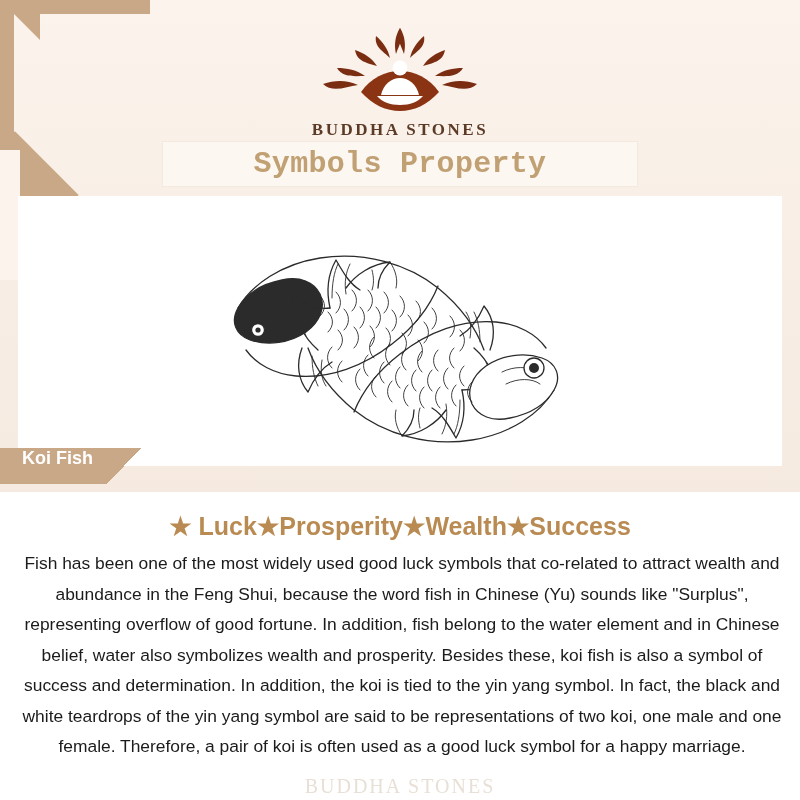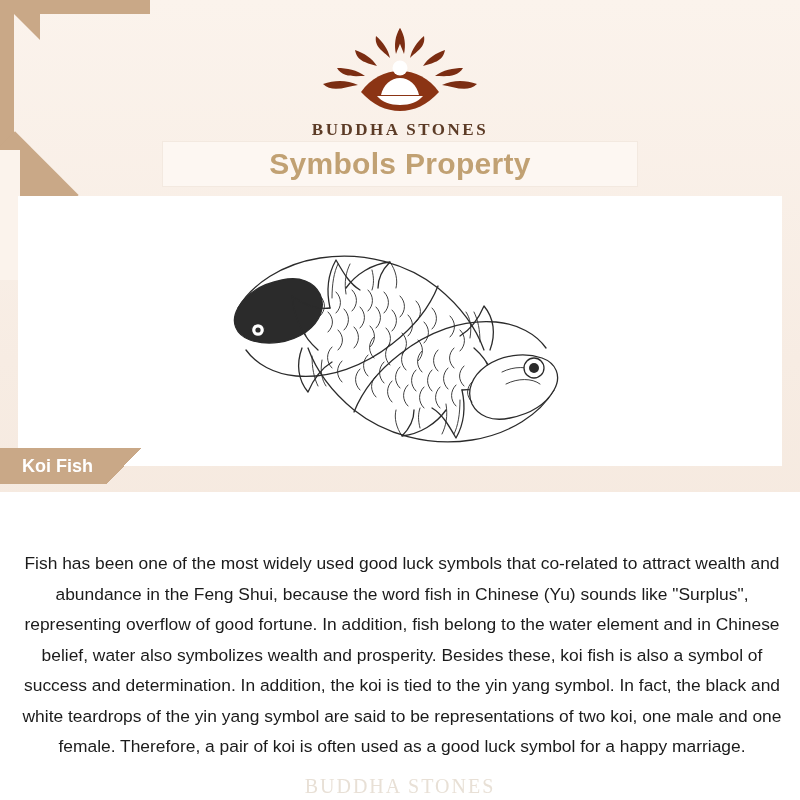--- a/index.html
+++ b/index.html
@@ -116,21 +116,21 @@
     box-shadow: 0 0 0 1px #f3e9e0 inset;
     display: flex;
     align-items: center;
     justify-content: center;
     z-index: 6;
   }
   .title-banner span {
     font-size: 30px;
     font-weight: bold;
     color: #c1a173;
-    font-family: Liberation Sans, sans-serif;
+    font-family: Liberation Mono, monospace;
     letter-spacing: .3px;
   }
 
   
   .koi-area {
     position: absolute;
     top: 200px;
     left: 150px;
     width: 500px;
     height: 290px;
@@ -143,21 +143,20 @@
     top: 448px;
     left: 0;
     height: 36px;
     z-index: 7;
     display: flex;
     align-items: stretch;
   }
   .label-tab .body {
     background: #c9a887;
     display: flex;
-    align-items: center;
     padding: 0 14px 0 22px;
   }
   .label-tab .body span {
     color: #ffffff;
     font-size: 18px;
     font-weight: bold;
   }
   .label-tab .tail {
     width: 34px;
     background: linear-gradient(to bottom right, #c9a887 50%, transparent 50%);
@@ -356,18 +355,19 @@
     </svg>
   </div>
 
   <div class="label-tab">
     <div class="body">
       <span>Koi Fish</span>
     </div>
     <div class="tail"></div>
   </div>
 
+  <div class="keywords">★ Luck★Prosperity★Wealth★Success</div>
 
   <div class="body-text">Fish has been one of the most widely used good luck symbols that co-related to attract wealth and abundance in the Feng Shui, because the word fish in Chinese (Yu) sounds like "Surplus", representing overflow of good fortune. In addition, fish belong to the water element and in Chinese belief, water also symbolizes wealth and prosperity. Besides these, koi fish is also a symbol of success and determination. In addition, the koi is tied to the yin yang symbol. In fact, the black and white teardrops of the yin yang symbol are said to be representations of two koi, one male and one female. Therefore, a pair of koi is often used as a good luck symbol for a happy marriage.</div>
 
   <div class="watermark">BUDDHA STONES</div>
 
 </div>
 
 </body></html>

